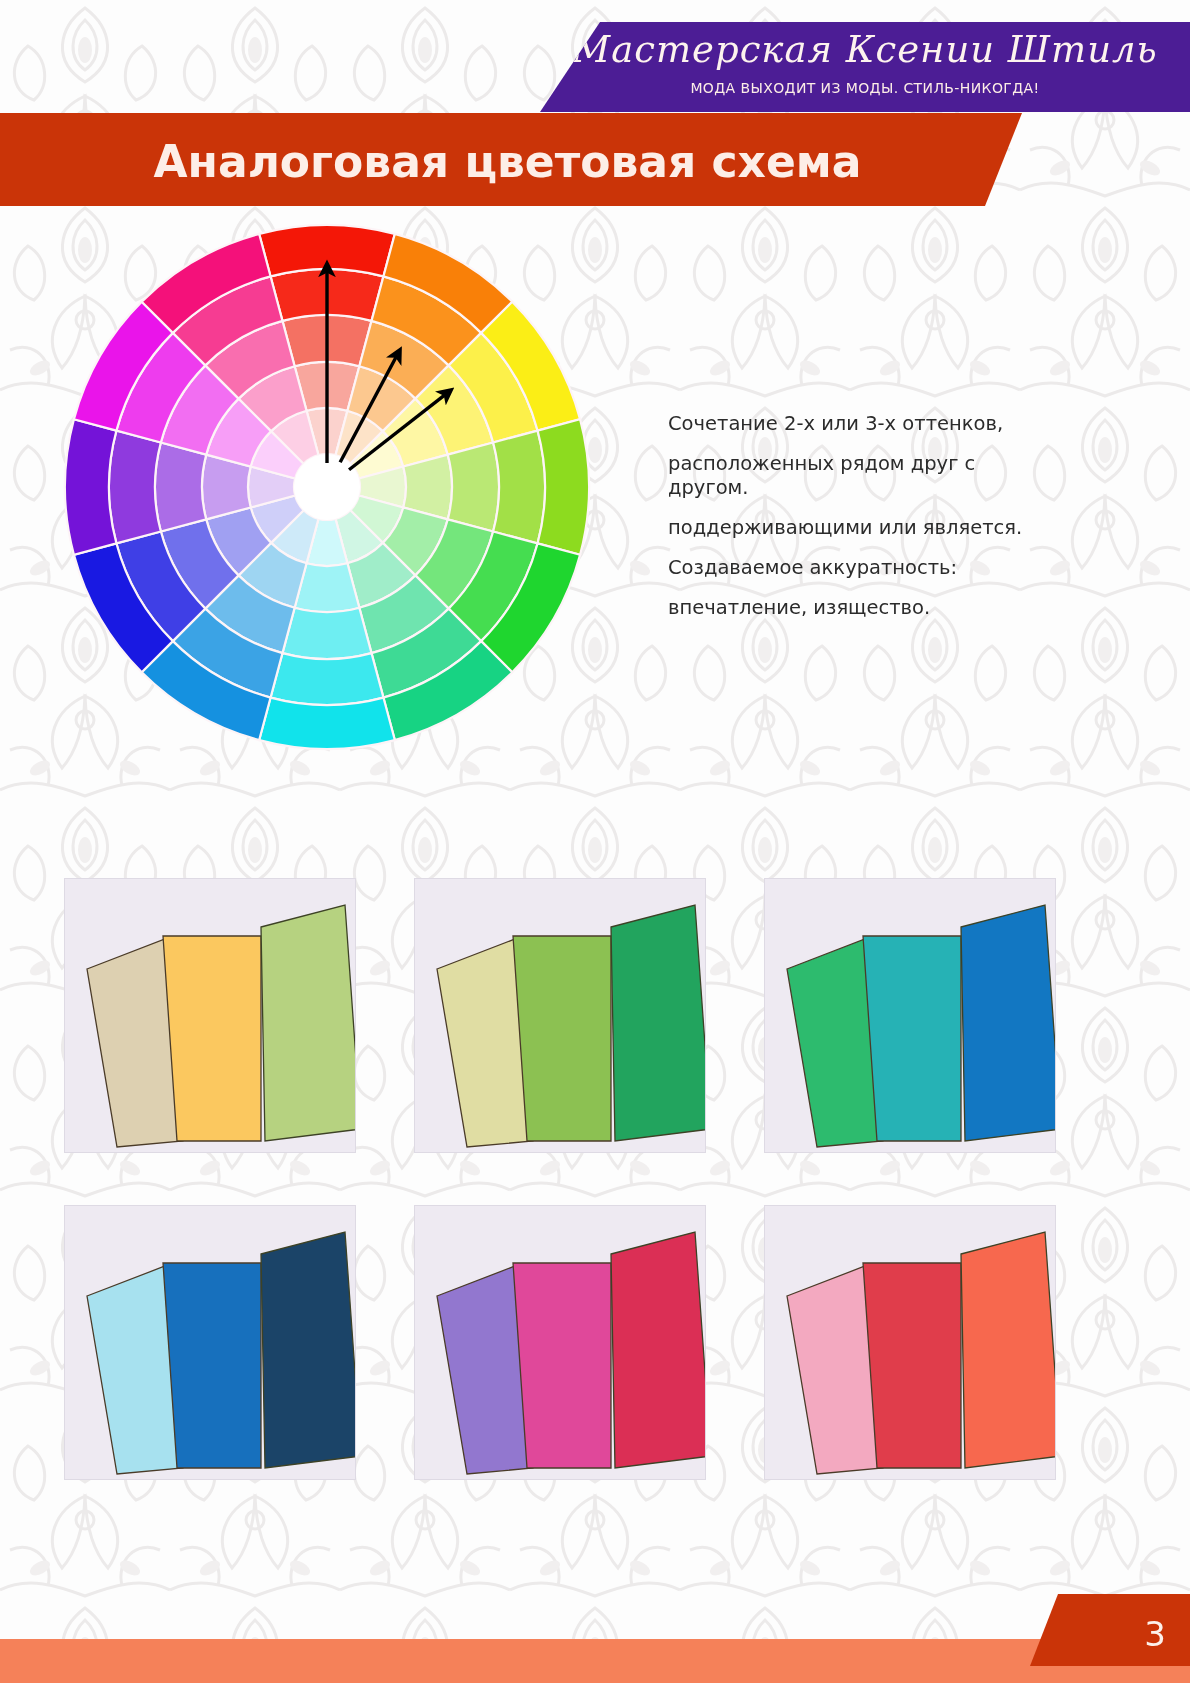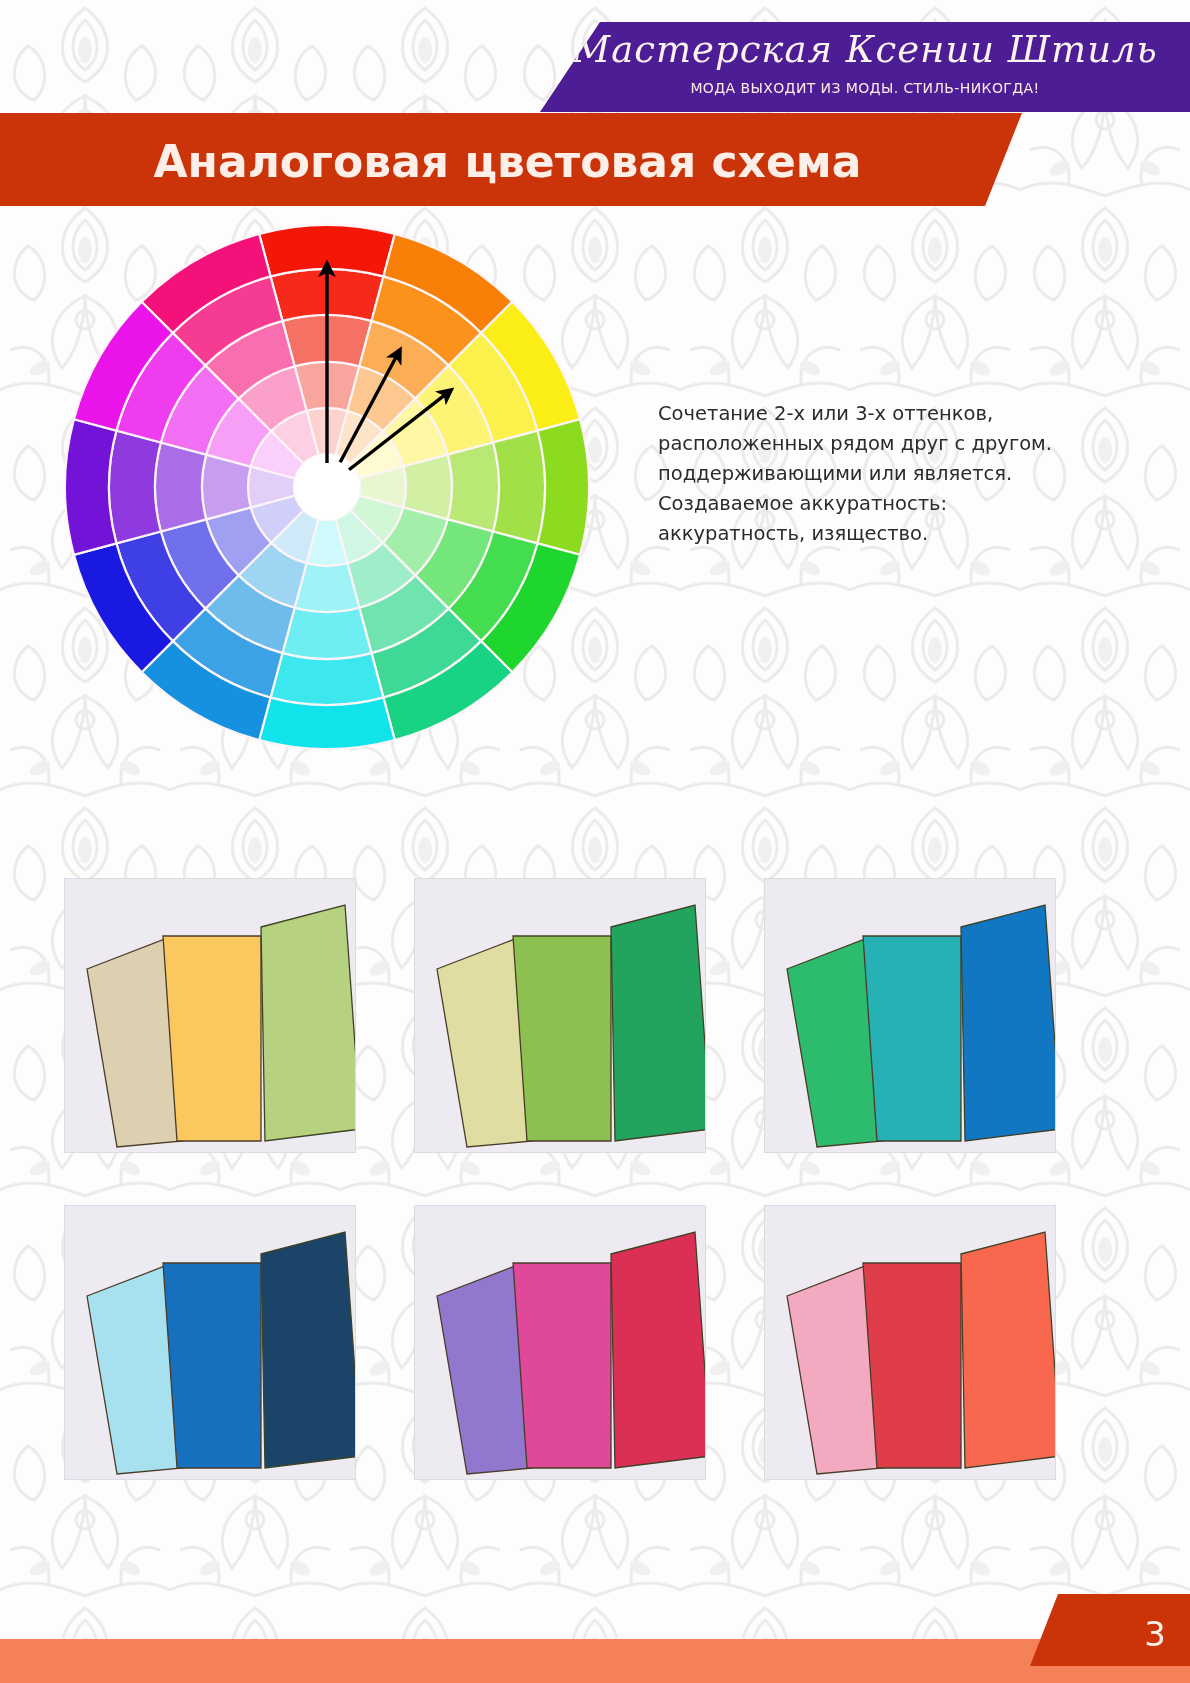--- a/index.html
+++ b/index.html
@@ -68,21 +68,21 @@
   .wheel-wrap{
     position:absolute;left:62px;top:222px;width:530px;height:530px;z-index:4;
   }
   .wheel-wrap svg{display:block;}
 
   
   .desc{
     position:absolute;left:652px;top:396px;width:420px;z-index:4;
   }
   .desc p{
-    margin:6px;
+    margin:16px;
     font-size:19.5px;
     line-height:24px;
     color:#2b2b2b;
   }
   .impression-title{
     margin-top:26px;
     font-size:20px;
     color:#ef8f6a;
     line-height:26px;
   }
@@ -242,21 +242,21 @@
           <line x1="287.06430110098825" y1="247.76147869088157" x2="384.7776345482217" y2="171.41945575049996" marker-end="url(#arrowhead)" stroke="#000000"></line>
         </g>
     </svg>
   </div>
 
   <div class="desc">
     <p>Сочетание 2-х или 3-х оттенков,</p>
     <p>расположенных рядом друг с другом.</p>
     <p>поддерживающими или является.</p>
     <p class="impression-title">Создаваемое аккуратность:</p>
-    <p class="impression-text">аккуратность, изящество.</p>
+    <p class="impression-text">впечатление, изящество.</p>
   </div>
 
   <div class="palettes" id="palettes">
       <div class="palette-card">
         <svg width="292" height="275" viewBox="0 0 292 275">
           <path d="M22,90 L100,60 L118,262 L52,268 Z" fill="#ddd0b1" stroke="#4a3b28" stroke-width="1.3"></path>
           <path d="M98,57 L196,57 L196,262 L112,262 Z" fill="#fbc85f" stroke="#4a3b28" stroke-width="1.3"></path>
           <path d="M196,48 L280,26 L296,250 L200,262 Z" fill="#b6d280" stroke="#3d4226" stroke-width="1.3"></path>
         </svg>
       </div>

